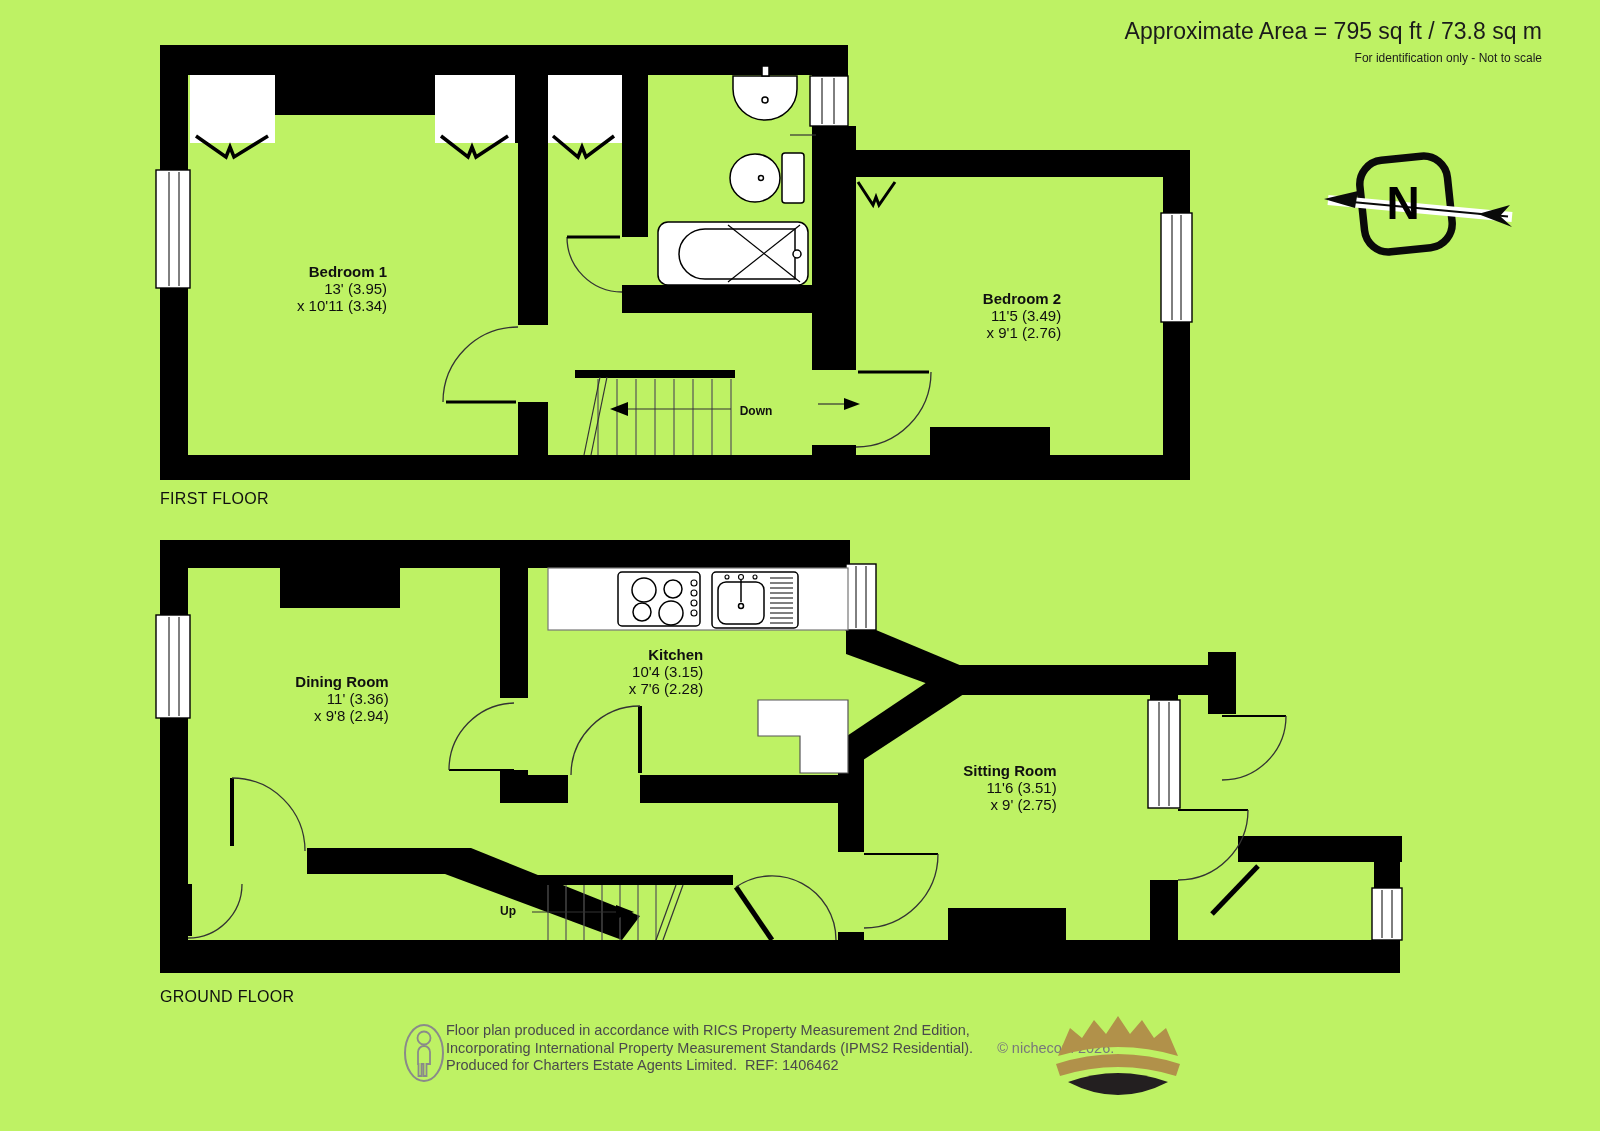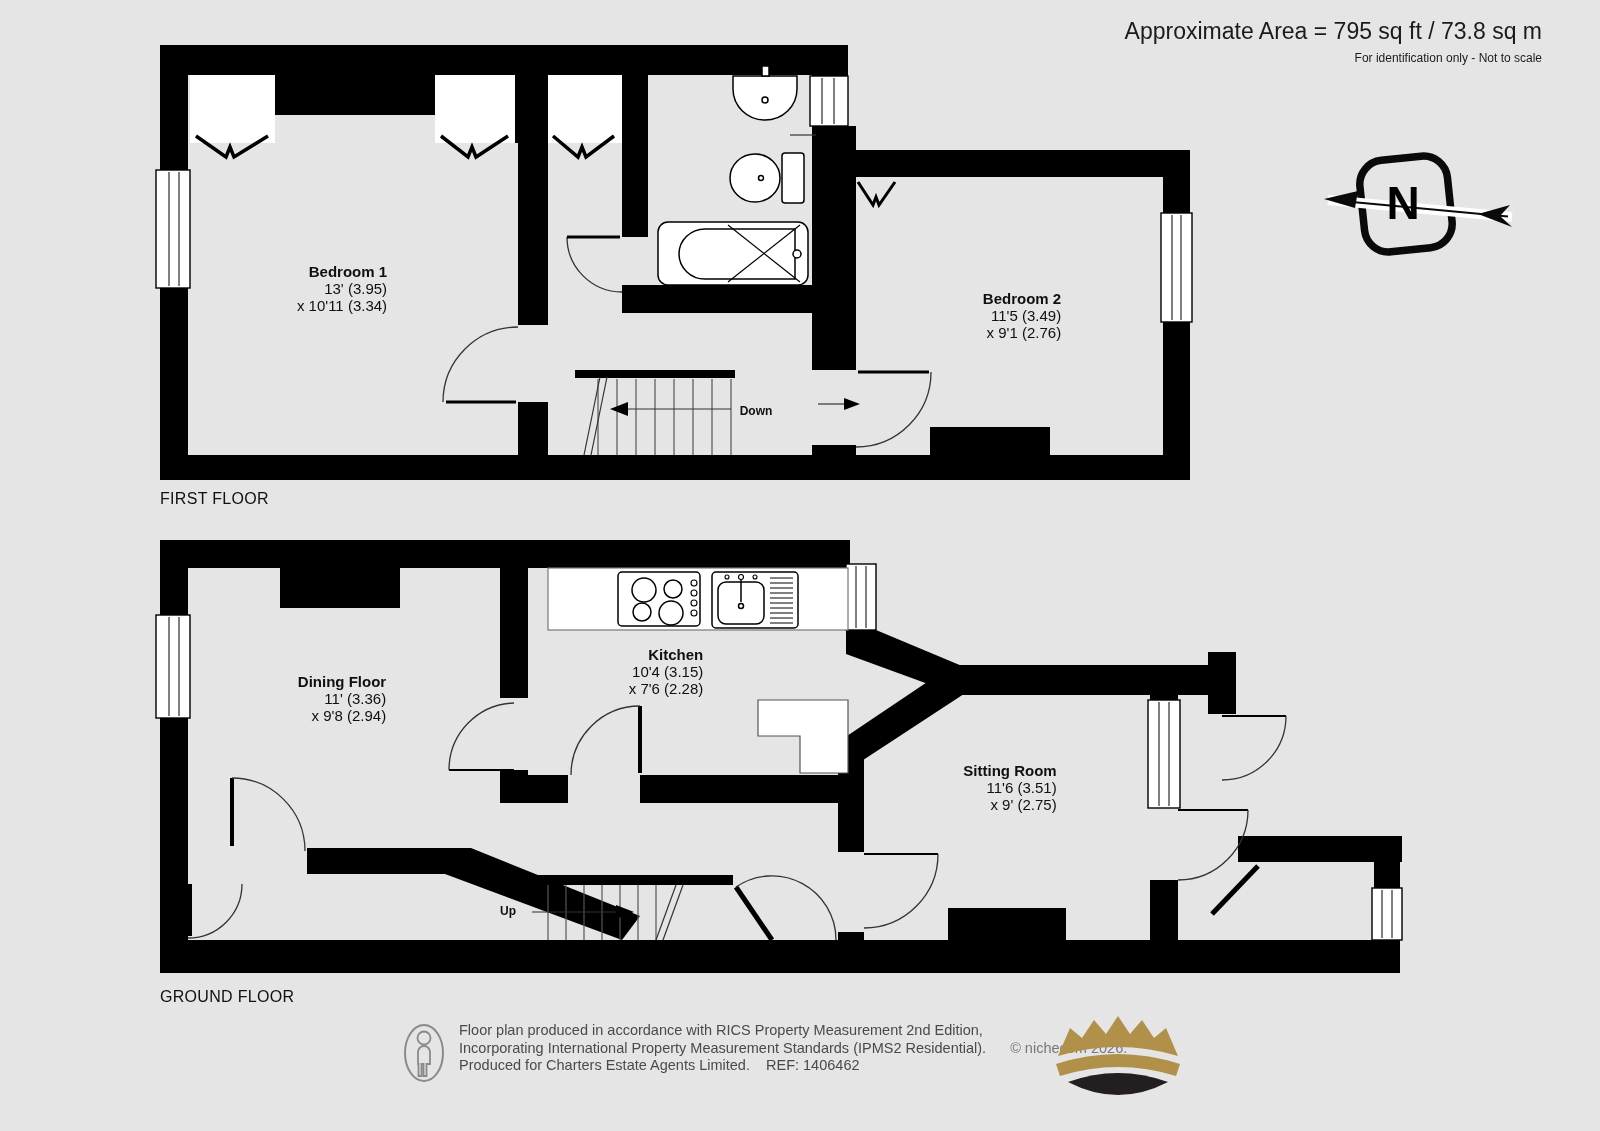--- a/index.html
+++ b/index.html
@@ -1,34 +1,34 @@
 <!DOCTYPE html>
 <html><head>
 <meta charset="utf-8">
 <style>
   html,body{margin:0;padding:0;background:#fff;}
-  #page{position:relative;width:1600px;height:1131px;background:#e5e5e5;overflow:hidden;
+  #page{position:relative;width:1600px;height:1131px;background:#bef264;overflow:hidden;
         font-family:"Liberation Sans",sans-serif;color:#111;}
   svg{display:block;}
   .abs{position:absolute;}
   .hdr{position:absolute;top:18px;right:58px;text-align:right;}
   .hdr .big{font-size:23px;color:#1b1b1b;}
   .hdr .small{font-size:12px;margin-top:6px;color:#1b1b1b;}
   .room-label{position:absolute;transform:translate(-50%,-50%);text-align:right;
               font-size:15px;line-height:17px;white-space:nowrap;color:#101010;}
   .room-label .rname{font-weight:bold;}
   .stair-label{position:absolute;transform:translate(-50%,-50%);font-weight:bold;
                font-size:12px;color:#101010;}
   .floor-title{position:absolute;font-weight:normal;font-size:16px;letter-spacing:.3px;color:#101010;}
   .compass-n{position:absolute;left:1403px;top:203px;transform:translate(-50%,-50%);
              font-size:46px;font-weight:bold;color:#000;}
-  .footer{position:absolute;left:402px;top:1022px;display:flex;gap:13px;
+  .footer{position:absolute;left:402px;top:1022px;display:flex;
           color:#4a4a4c;font-size:14.5px;line-height:17.5px;}
   .footer .muted{color:#77787b;margin-left:20px;}
-  .footer .ref{margin-left:12px;}
+  .footer .ref{margin-left:4px;}
 </style>
 </head>
 <body>
 
 <div id="page">
 
   <svg class="abs" style="left:0;top:0" width="1600" height="1131" viewBox="0 0 1600 1131">
 
     <g>
       <g fill="#000">
@@ -302,21 +302,21 @@
   </div>
   <div class="room-label" style="left:1022px;top:315px">
     <div class="rname">Bedroom 2</div>
     <div>11'5 (3.49)</div>
     <div>x 9'1 (2.76)</div>
   </div>
   <div class="stair-label" style="left:756px;top:411px">Down</div>
   <div class="floor-title" style="left:160px;top:490px">FIRST FLOOR</div>
 
   <div class="room-label" style="left:342px;top:698px">
-    <div class="rname">Dining Floor</div>
+    <div class="rname">Dining Room</div>
     <div>11' (3.36)</div>
     <div>x 9'8 (2.94)</div>
   </div>
   <div class="room-label" style="left:666px;top:671px">
     <div class="rname">Kitchen</div>
     <div>10'4 (3.15)</div>
     <div>x 7'6 (2.28)</div>
   </div>
   <div class="room-label" style="left:1010px;top:787px">
     <div class="rname">Sitting Room</div>

